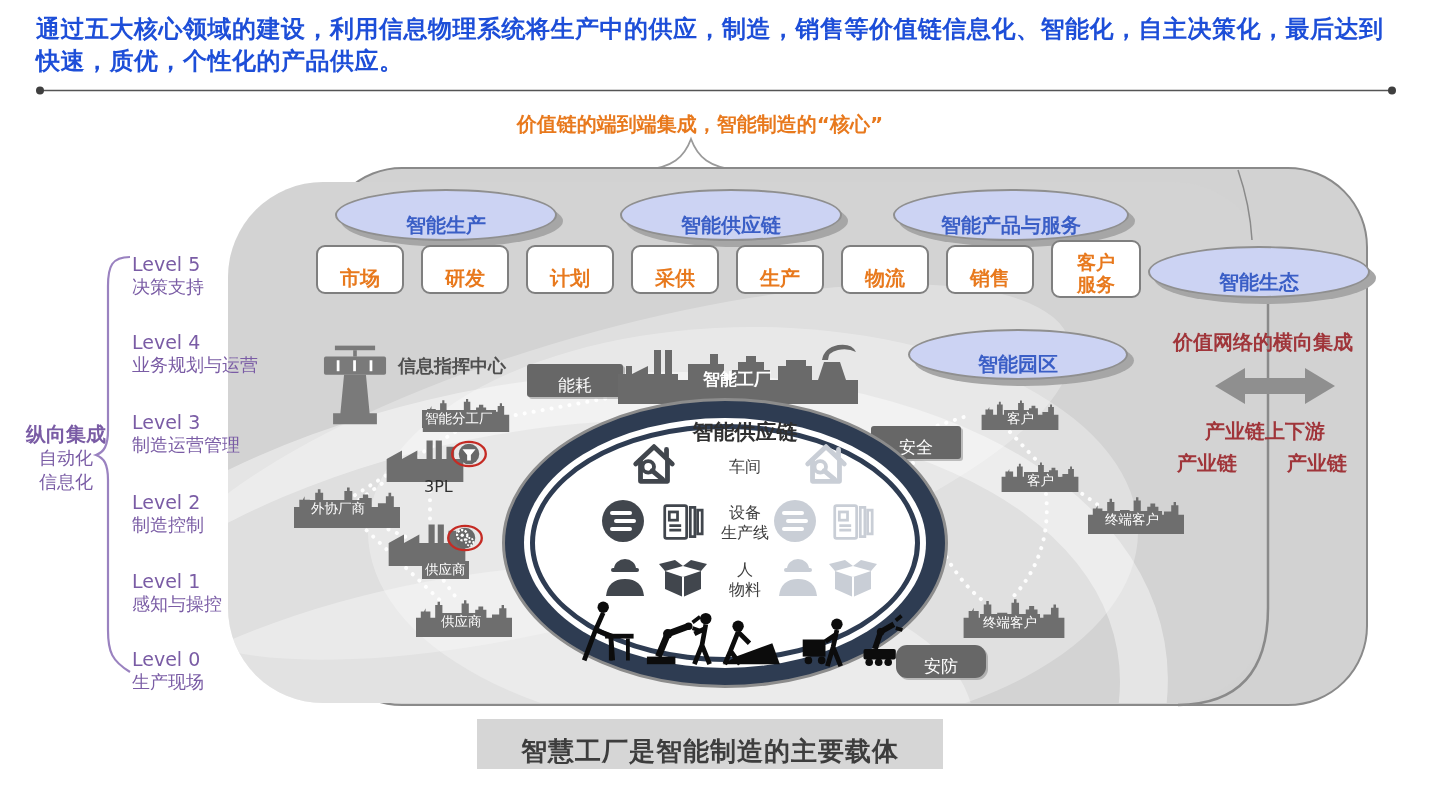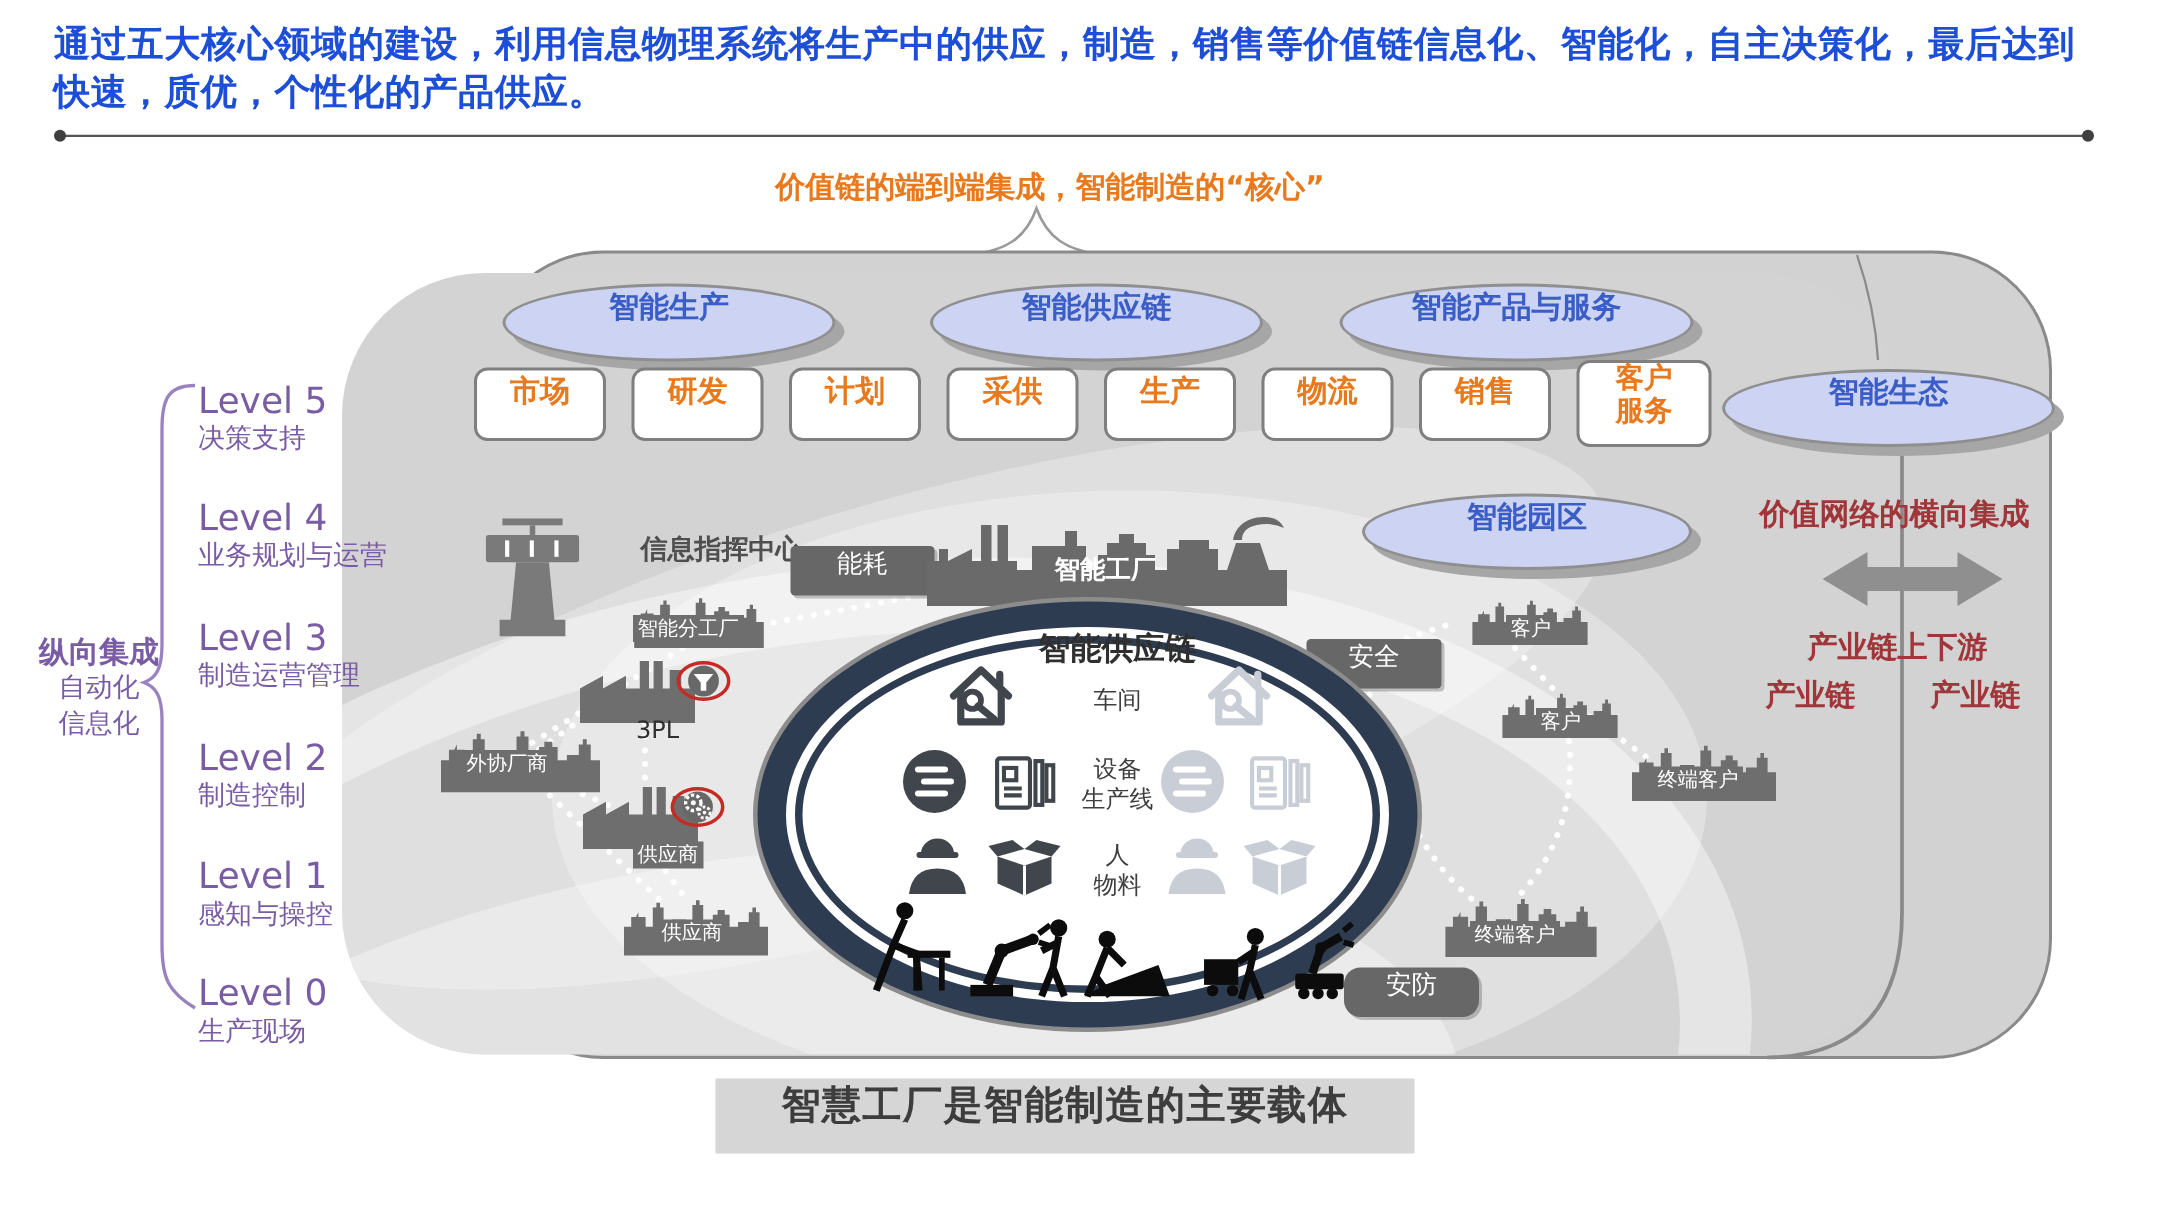--- a/index.html
+++ b/index.html
@@ -1,19 +1,19 @@
 <!DOCTYPE html>
 <html><head>
 <meta charset="utf-8">
 <style>
   html,body{margin:0;padding:0;background:#fff;}
   #stage{position:relative;width:1440px;height:810px;overflow:hidden;background:#fff;
          font-family:"DejaVu Sans","Liberation Sans",sans-serif;}
   .abs{position:absolute;}
-  .ctr{display:flex;align-items:flex-start;justify-content:center;text-align:center;}
+  .ctr{display:flex;align-items:flex-end;justify-content:center;text-align:center;}
   
   .title{left:36px;top:14px;width:1368px;font-size:24px;font-weight:bold;color:#1d4ed8;
          line-height:1.32;letter-spacing:.5px;}
   .subtitle{left:500px;top:111px;width:400px;font-size:20px;font-weight:bold;color:#e8791d;text-align:center;}
   
   .shapeA{left:322px;top:167px;width:1046px;height:539px;background:#d2d2d2;
           border:2.5px solid #8a8a8a;border-radius:80px;box-sizing:border-box;}
   .shapeB{left:228px;top:182px;width:1040px;height:521px;background:#d3d3d3;
           border-radius:95px;overflow:hidden;}
   .sw{position:absolute;border-radius:50%;}
@@ -24,21 +24,21 @@
   .obox{width:88px;height:49px;background:#fff;border:2.5px solid #7f7f7f;border-radius:9px;
         color:#e8791d;font-weight:bold;font-size:20px;box-sizing:border-box;}
   .pre{white-space:pre-line;line-height:1.15;font-size:19px;}
   
   .gbox{background:#676767;color:#fff;font-size:17px;border-radius:3px;
         box-shadow:2px 2px 0 rgba(90,90,90,.35);}
   
   .chip{background:#6e6e6e;color:#fff;font-size:13.5px;padding:0 3px;white-space:nowrap;}
   .purple{color:#7a5ca5;}
   .lvl{width:200px;line-height:1.2;}
-  .lvl .nm{display:block;font-size:24px;}
+  .lvl .nm{display:block;font-size:19px;}
   .lvl .ds{display:block;font-size:18px;}
   .red{color:#a0353a;font-weight:bold;text-align:center;}
   .footerbar{left:477px;top:719px;width:466px;height:50px;background:#d6d6d6;
              font-size:26px;font-weight:bold;color:#3d3d3d;letter-spacing:1px;}
   svg{display:block;}
 </style>
 </head>
 <body>
 
 <div id="stage">
@@ -222,21 +222,21 @@
     </div>
   <div class="abs obox ctr" style="left:946px;top:245px;">
       <span>销售</span>
     </div>
   <div class="abs obox ctr pre" style="left:1051px;top:240px;height:58px;width:90px;"><span class="pre">客户
 服务</span></div>
 
   <svg class="abs" style="left:316px;top:342px;color:#7a7a7a" width="78" height="84">
       <use href="#sym-tower" width="78" height="84"></use>
     </svg>
-  <div class="abs" style="left:398px;top:354px;font-size:18px;font-weight:bold;color:#4f4f4f;margin-left:29px;">信息指挥中心</div>
+  <div class="abs" style="left:398px;top:354px;font-size:18px;font-weight:bold;color:#4f4f4f;">信息指挥中心</div>
 
   <div class="abs gbox ctr" style="left:527px;top:364px;width:96px;height:33px;">
       <span>能耗</span>
     </div>
   <div class="abs gbox ctr" style="left:871px;top:426px;width:90px;height:33px;">
       <span>安全</span>
     </div>
   <div class="abs gbox ctr" style="left:896px;top:645px;width:90px;height:33px;border-radius:11px;">
       <span>安防</span>
     </div>

